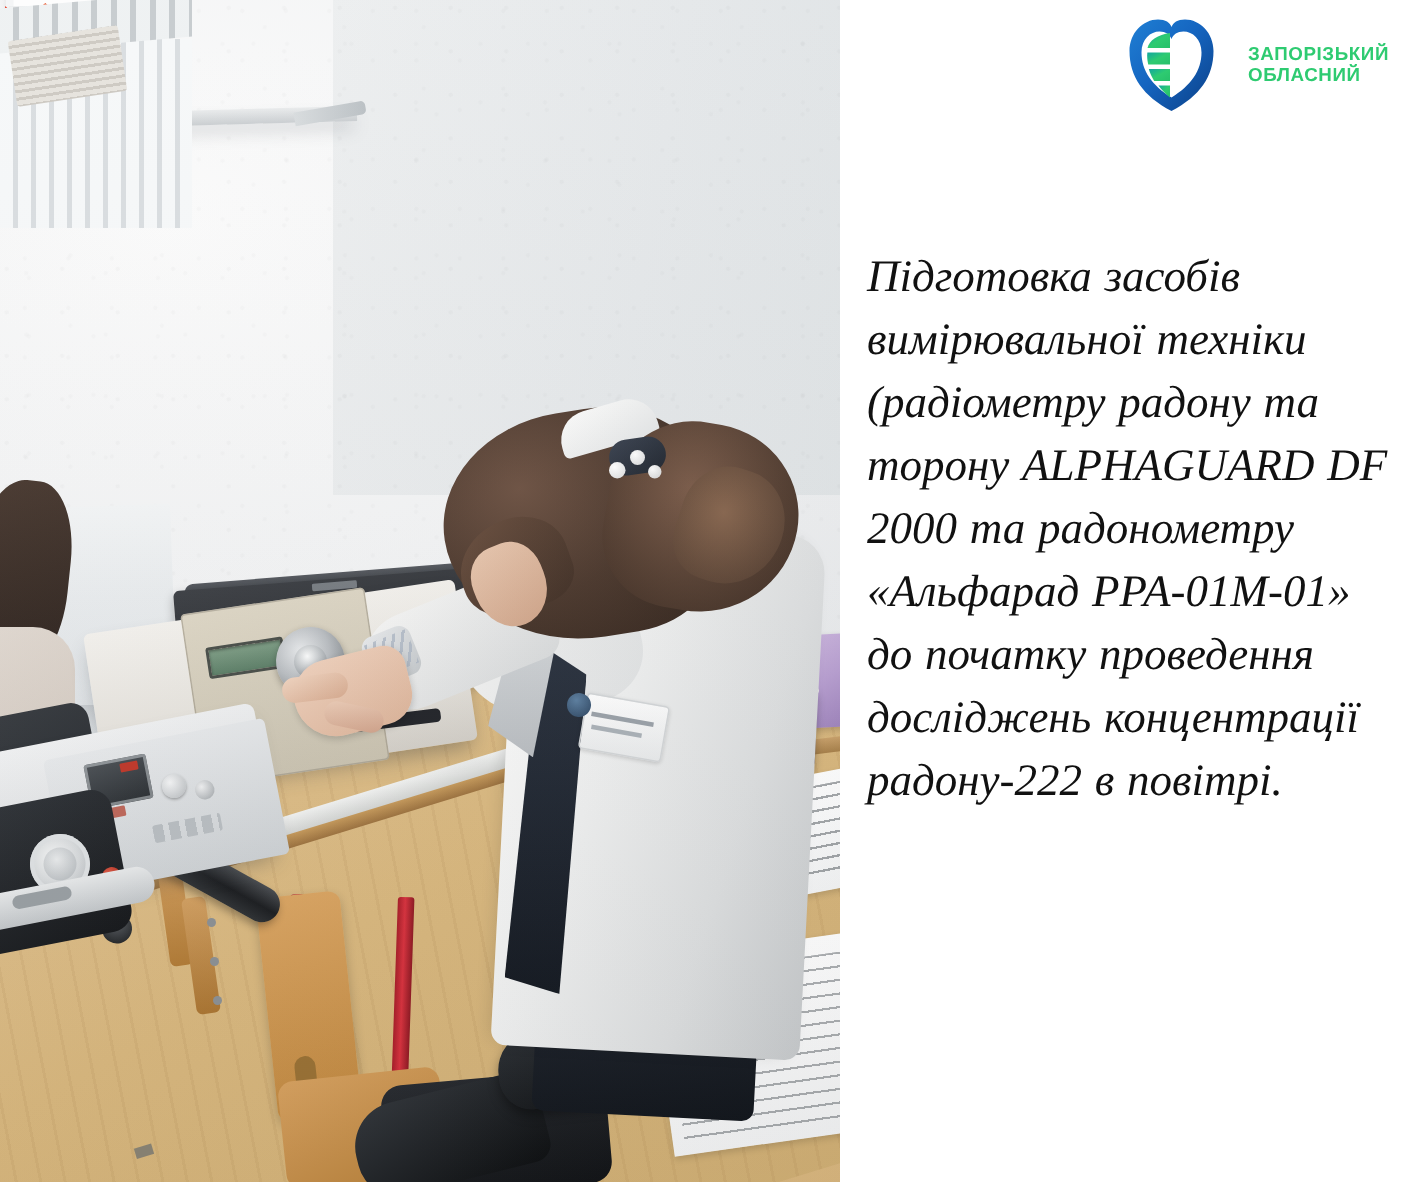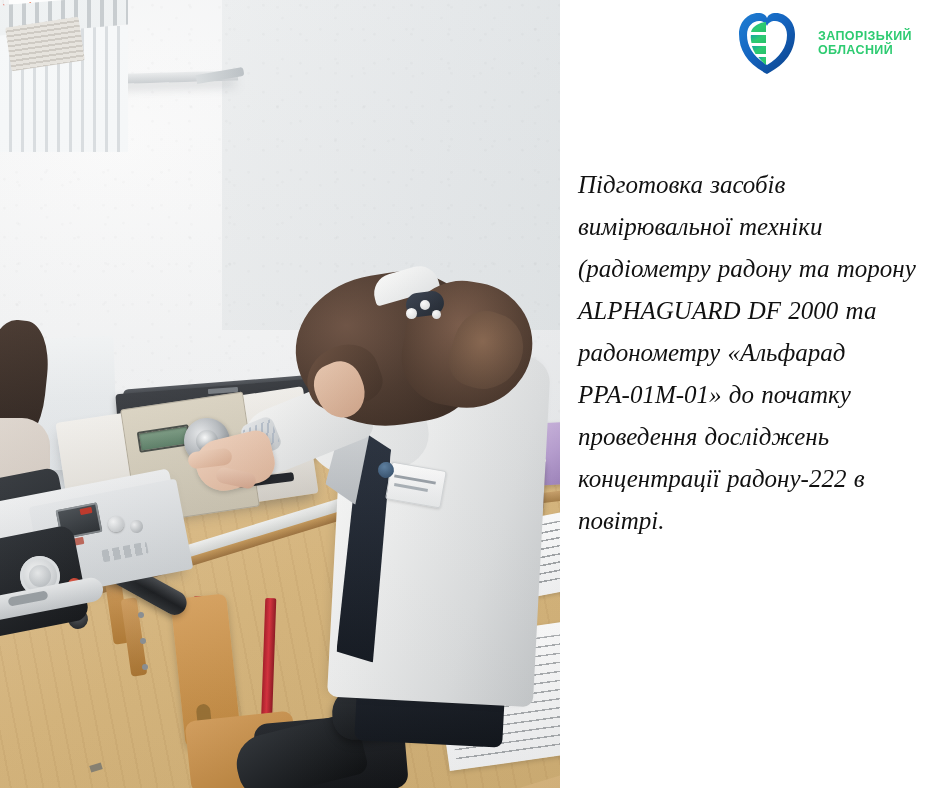--- a/index.html
+++ b/index.html
@@ -581,42 +581,42 @@
     pointer-events:none;
   }
 
   
   .panel{
     position:absolute;left:560px;top:0;
     width:380px;height:788px;
     background:#ffffff;
   }
   .logo{
-    position:absolute;right:28px;top:10px;
+    position:absolute;right:14px;top:10px;
     display:flex;align-items:center;gap:20px;
   }
   .logo-mark{width:62px;height:66px;flex:0 0 auto;}
   .logo-words{display:flex;flex-direction:column;line-height:1;}
   .logo-sub1,.logo-sub2{
     font-family:"Liberation Sans",sans-serif;
     font-weight:bold;font-size:12.5px;letter-spacing:.4px;
     color:#2ecb71;
   }
   .logo-sub2{margin-top:2px;}
   .logo-main{
     font-family:"Liberation Sans",sans-serif;
     font-weight:bold;font-size:32px;letter-spacing:0px;
     color:#1d1d1d;margin-top:3px;line-height:1;
   }
   .caption{
     position:absolute;left:18px;top:164px;
     width:348px;
     font-family:"Liberation Serif","DejaVu Serif",serif;
     font-style:italic;
-    font-size:25px;
+    font-size:30px;
     line-height:42px;
     color:#111111;
     word-spacing:1px;
   }
 </style>
 </head>
 <body>
 
 <div class="card">
 

